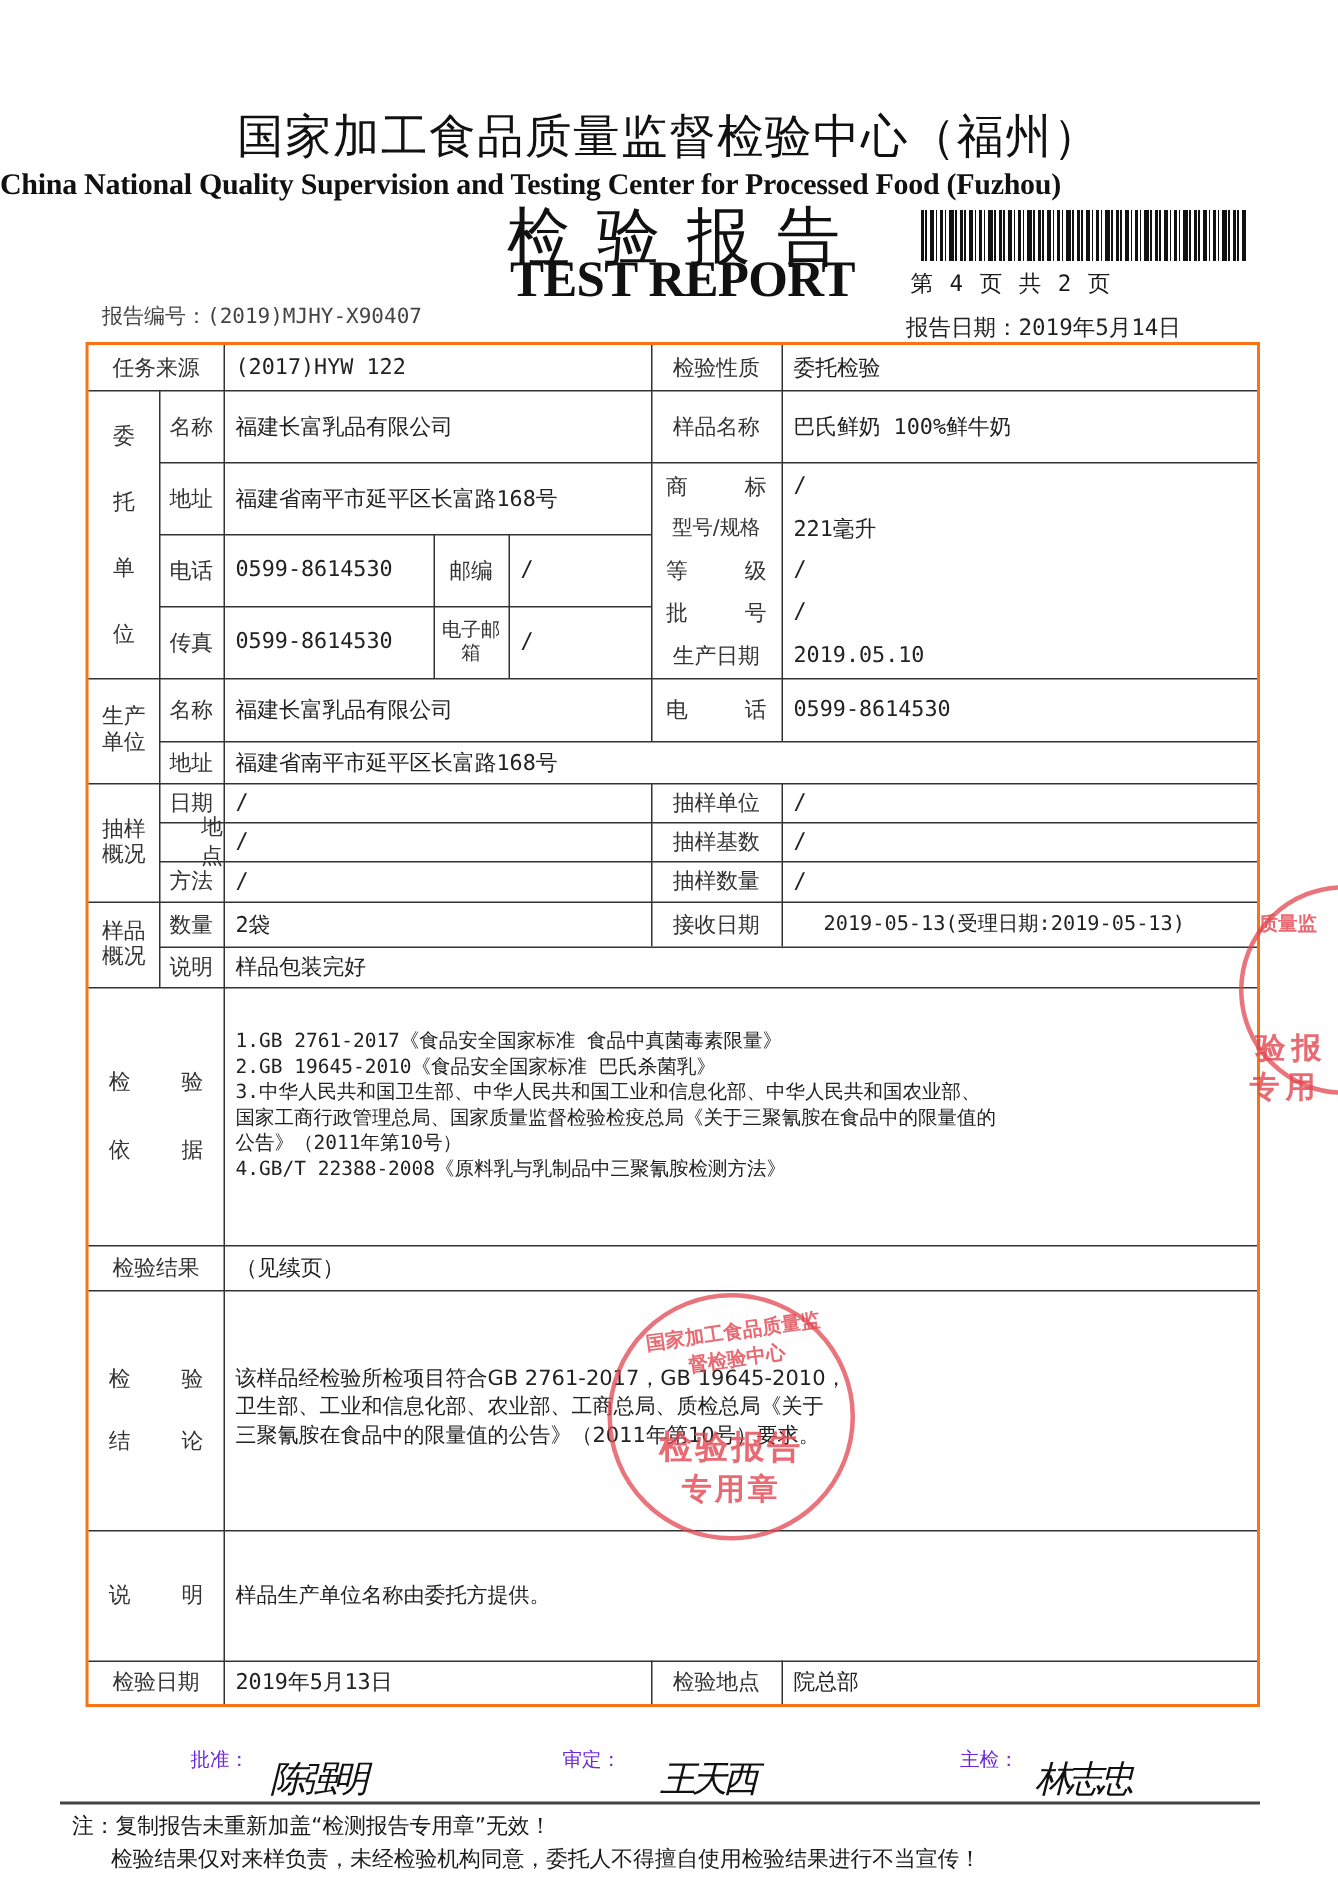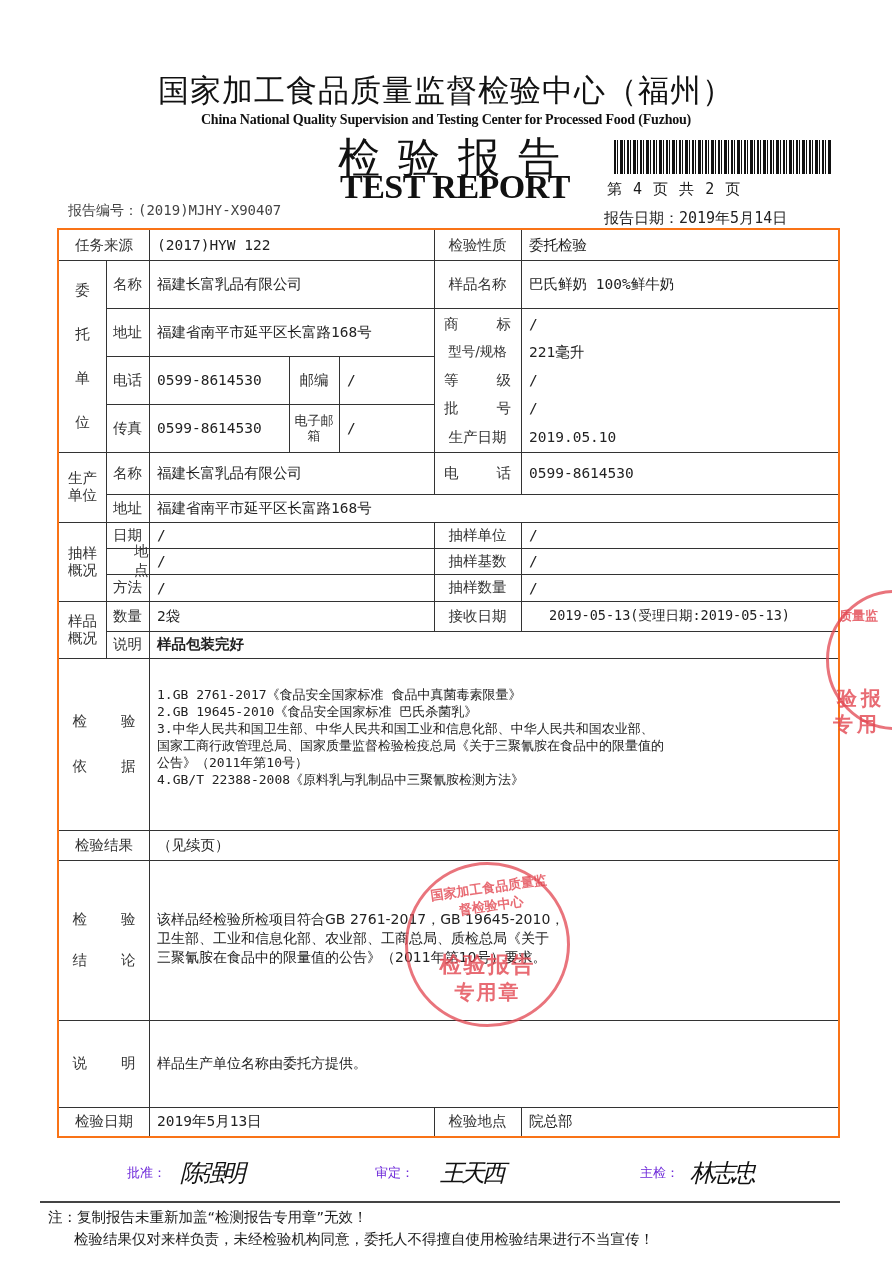--- a/index.html
+++ b/index.html
@@ -8,22 +8,22 @@
     font-family: "DejaVu Serif", "Liberation Serif", serif;
     color: #1a1a1a;
   }
   .abs { position: absolute; }
   .title-cn {
     left: 0; width: 892px; top: 70px; text-align: center;
     font-family: "DejaVu Sans", sans-serif; font-size: 31px; letter-spacing: 1px;
     color: #111;
   }
   .title-en {
-    left: 0; width: 892px; top: 112px; text-align: center;
-    font-family: "Liberation Serif", serif; font-weight: bold; font-size: 14px;
+    left: 0; width: 892px; top: 112px; text-align: left;
+    font-family: "Liberation Serif", serif; font-weight: bold; font-size: 20px;
     color: #111; letter-spacing: -0.2px;
   }
   .report-cn {
     left: 338px; top: 130px; font-family: "DejaVu Sans", sans-serif;
     font-size: 42px; letter-spacing: 18px; color: #111;
   }
   .report-en {
     left: 340px; top: 168px; font-family: "Liberation Serif", serif;
     font-weight: bold; font-size: 34px; color: #111; letter-spacing: -0.5px;
   }
@@ -58,21 +58,21 @@
   .lbl { justify-content: center; color: #333; }
   .val { padding-left: 8px; font-family: "DejaVu Sans Mono", "DejaVu Sans", monospace; }
   .hl { position: absolute; height: 0; border-top: 1.5px solid #333; }
   .vl { position: absolute; width: 0; border-left: 1.5px solid #333; }
   .vert { flex-direction: column; justify-content: space-around; padding: 8px 0; }
   .spread { justify-content: space-between; padding: 0 10px; }
   .multiline { display: block; padding: 8px 8px; line-height: 17px; font-size: 13.5px; }
 
   .sig-row { top: 1152px; left: 0; width: 892px; height: 45px; }
   .sig-label { position: absolute; font-size: 13px; color: #6d28d9; font-family: "DejaVu Sans", sans-serif; top: 12px; }
-  .sig { position: absolute; font-family: "DejaVu Serif", serif; font-style: italic; font-size: 24px; color: #111; top: 5px; letter-spacing: -3px; }
+  .sig { position: absolute; font-family: "DejaVu Serif", serif; font-style: italic; font-size: 24px; color: #111; top: 18px; letter-spacing: -3px; }
   .footer-line { left: 40px; top: 1201px; width: 800px; border-top: 2px solid #444; }
   .note1 { left: 48px; top: 1208px; font-size: 14.5px; font-family: "DejaVu Sans", sans-serif; }
   .note2 { left: 74px; top: 1230px; font-size: 14.5px; font-family: "DejaVu Sans", sans-serif; }
 
   .stamp {
     position: absolute; border: 3px solid rgba(226,70,80,0.75); border-radius: 50%;
     color: rgba(226,70,80,0.8); font-family: "DejaVu Sans", sans-serif; font-weight: bold;
     text-align: center; box-sizing: border-box;
   }
   .stamp-main { left: 405px; top: 862px; width: 165px; height: 165px; }
@@ -171,21 +171,21 @@
   <div class="cell val" style="left:90px;top:344px;width:285px;height:27px;">/</div>
   <div class="cell lbl" style="left:375px;top:344px;width:87px;height:27px;">抽样数量</div>
   <div class="cell val" style="left:462px;top:344px;width:300px;height:27px;">/</div>
 
   <div class="cell lbl" style="left:0;top:371px;width:47px;height:57px;line-height:17px;text-align:center;padding:0 6px;">样品概况</div>
   <div class="cell lbl" style="left:47px;top:371px;width:43px;height:30px;">数量</div>
   <div class="cell val" style="left:90px;top:371px;width:285px;height:30px;">2袋</div>
   <div class="cell lbl" style="left:375px;top:371px;width:87px;height:30px;">接收日期</div>
   <div class="cell val" style="left:462px;top:371px;width:300px;height:30px;font-size:13.5px;margin-left:20px;">2019-05-13(受理日期:2019-05-13)</div>
   <div class="cell lbl" style="left:47px;top:401px;width:43px;height:27px;">说明</div>
-  <div class="cell val" style="left:90px;top:401px;width:672px;height:27px;font-weight:bold;">样品包装完好</div>
+  <div class="cell val" style="left:90px;top:401px;width:672px;height:27px;">样品包装完好</div>
 
   <div class="cell lbl" style="left:0;top:428px;width:90px;height:172px;">
     <div style="display:grid;grid-template-columns:1fr 1fr;row-gap:26px;column-gap:34px;">
       <span>检</span>
       <span>验</span>
       <span>依</span>
       <span>据</span>
     </div>
   </div>
   <div class="cell multiline" style="left:90px;top:428px;width:672px;height:172px;padding-top:28px;font-family:'DejaVu Sans Mono','DejaVu Sans',monospace;font-size:13px;">

